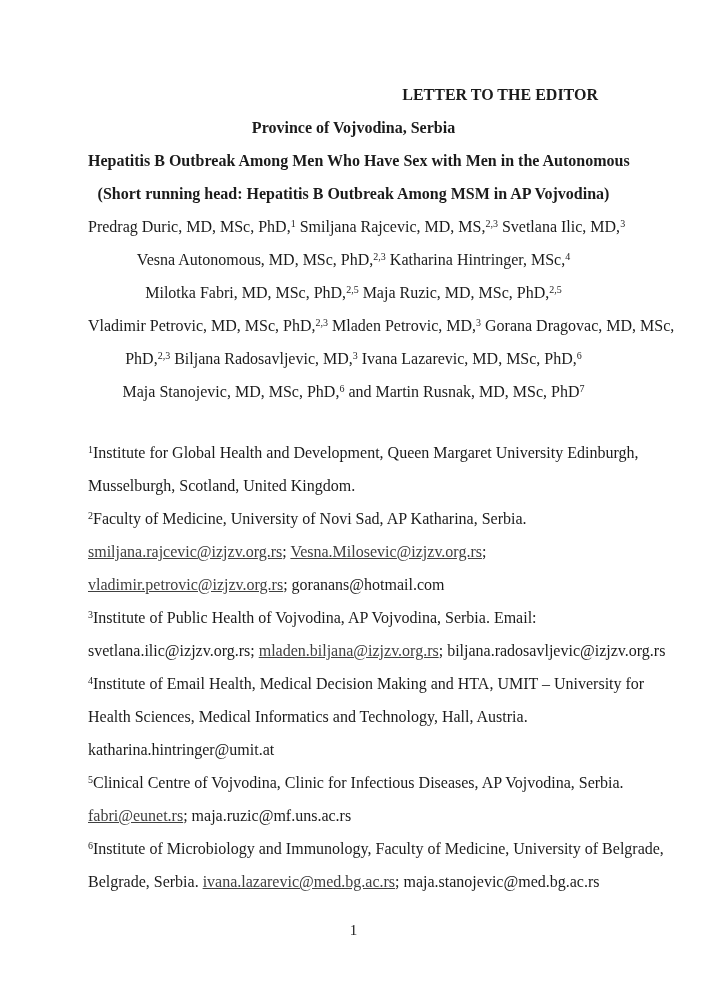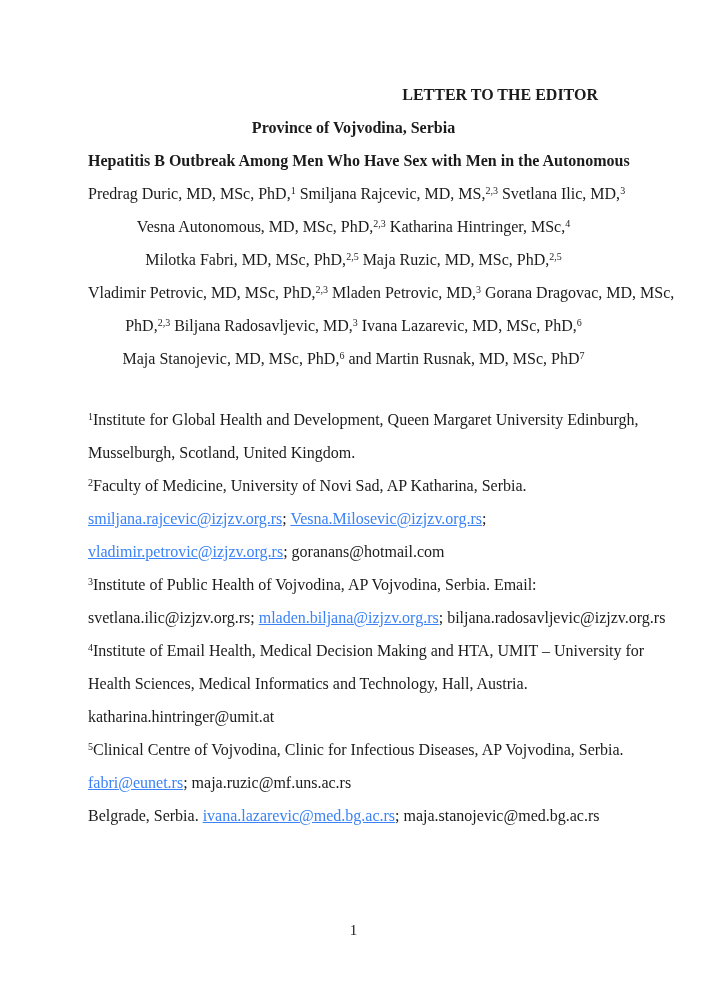--- a/index.html
+++ b/index.html
@@ -31,21 +31,21 @@
   .bold { font-weight: bold; }
   .gap-before { margin-top: 28px; }
   sup.ref {
     font-size: 10px;
     line-height: 0;
     position: relative;
     top: -5px;
     vertical-align: baseline;
   }
   a.email-link {
-    color: #3b82f6;
+    color: #404040;
     text-decoration: underline;
     cursor: pointer;
   }
   .footer {
     position: absolute;
     top: 922px;
     left: 0;
     width: 707px;
     text-align: center;
     font-size: 15px;
@@ -54,34 +54,36 @@
   }
 </style>
 </head>
 <body>
 
 <div class="page">
   <div class="content" id="doc">
       <p class="line align-right bold"><span>LETTER TO THE EDITOR</span></p>
       <p class="line align-center bold"><span>Province of Vojvodina, Serbia</span></p>
       <p class="line align-center bold"><span>Hepatitis B Outbreak Among Men Who Have Sex with Men in the Autonomous</span></p>
+      <p class="line align-center bold"><span>(Short running head: Hepatitis B Outbreak Among MSM in AP Vojvodina)</span></p>
       <p class="line align-center"><span>Predrag Duric, MD, MSc, PhD,</span><sup class="ref">1</sup><span> Smiljana Rajcevic, MD, MS,</span><sup class="ref">2,3</sup><span> Svetlana Ilic, MD,</span><sup class="ref">3</sup></p>
       <p class="line align-center"><span>Vesna Autonomous, MD, MSc, PhD,</span><sup class="ref">2,3</sup><span> Katharina Hintringer, MSc,</span><sup class="ref">4</sup></p>
       <p class="line align-center"><span>Milotka Fabri, MD, MSc, PhD,</span><sup class="ref">2,5</sup><span> Maja Ruzic, MD, MSc, PhD,</span><sup class="ref">2,5</sup></p>
       <p class="line align-center"><span>Vladimir Petrovic, MD, MSc, PhD,</span><sup class="ref">2,3</sup><span> Mladen Petrovic, MD,</span><sup class="ref">3</sup><span> Gorana Dragovac, MD, MSc,</span></p>
       <p class="line align-center"><span>PhD,</span><sup class="ref">2,3</sup><span> Biljana Radosavljevic, MD,</span><sup class="ref">3</sup><span> Ivana Lazarevic, MD, MSc, PhD,</span><sup class="ref">6</sup></p>
       <p class="line align-center"><span>Maja Stanojevic, MD, MSc, PhD,</span><sup class="ref">6</sup><span> and Martin Rusnak, MD, MSc, PhD</span><sup class="ref">7</sup></p>
       <p class="line align-left gap-before"><sup class="ref">1</sup><span>Institute for Global Health and Development, Queen Margaret University Edinburgh,</span></p>
       <p class="line align-left"><span>Musselburgh, Scotland, United Kingdom.</span></p>
       <p class="line align-left"><sup class="ref">2</sup><span>Faculty of Medicine, University of Novi Sad, AP Katharina, Serbia.</span></p>
       <p class="line align-left"><a class="email-link" href="#">smiljana.rajcevic@izjzv.org.rs</a><span>; </span><a class="email-link" href="#">Vesna.Milosevic@izjzv.org.rs</a><span>;</span></p>
       <p class="line align-left"><a class="email-link" href="#">vladimir.petrovic@izjzv.org.rs</a><span>; goranans@hotmail.com</span></p>
       <p class="line align-left"><sup class="ref">3</sup><span>Institute of Public Health of Vojvodina, AP Vojvodina, Serbia. Email:</span></p>
       <p class="line align-left"><span>svetlana.ilic@izjzv.org.rs; </span><a class="email-link" href="#">mladen.biljana@izjzv.org.rs</a><span>; biljana.radosavljevic@izjzv.org.rs</span></p>
       <p class="line align-left"><sup class="ref">4</sup><span>Institute of Email Health, Medical Decision Making and HTA, UMIT – University for</span></p>
       <p class="line align-left"><span>Health Sciences, Medical Informatics and Technology, Hall, Austria.</span></p>
       <p class="line align-left"><span>katharina.hintringer@umit.at</span></p>
       <p class="line align-left"><sup class="ref">5</sup><span>Clinical Centre of Vojvodina, Clinic for Infectious Diseases, AP Vojvodina, Serbia.</span></p>
       <p class="line align-left"><a class="email-link" href="#">fabri@eunet.rs</a><span>; maja.ruzic@mf.uns.ac.rs</span></p>
+      <p class="line align-left"><sup class="ref">6</sup><span>Institute of Microbiology and Immunology, Faculty of Medicine, University of Belgrade,</span></p>
       <p class="line align-left"><span>Belgrade, Serbia. </span><a class="email-link" href="#">ivana.lazarevic@med.bg.ac.rs</a><span>; maja.stanojevic@med.bg.ac.rs</span></p>
     </div>
   <div class="footer">1</div>
 </div>
 
 </body></html>

